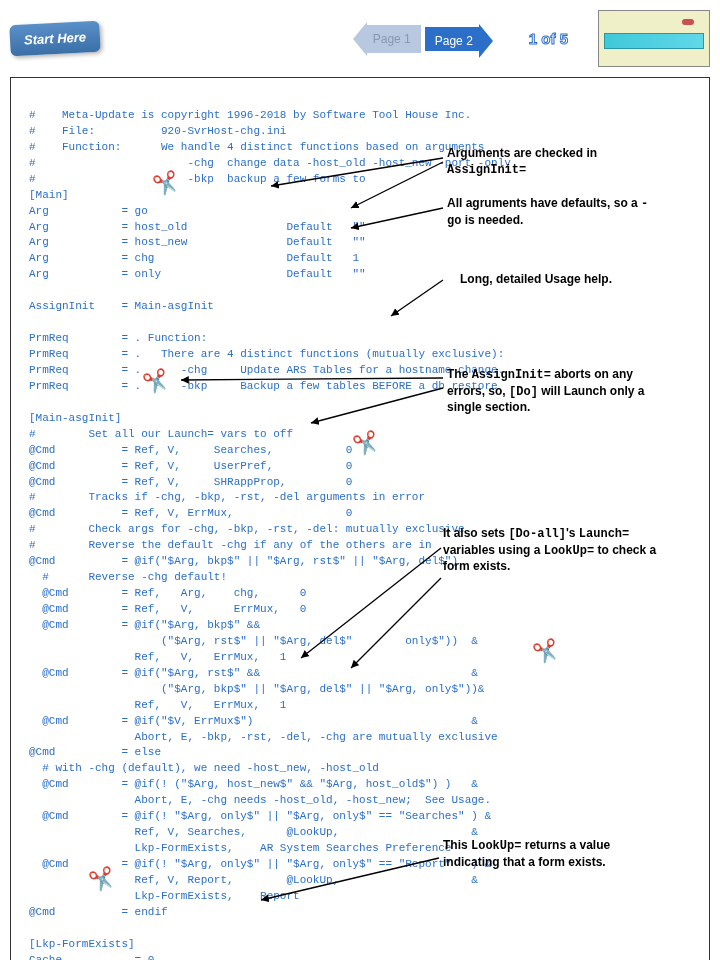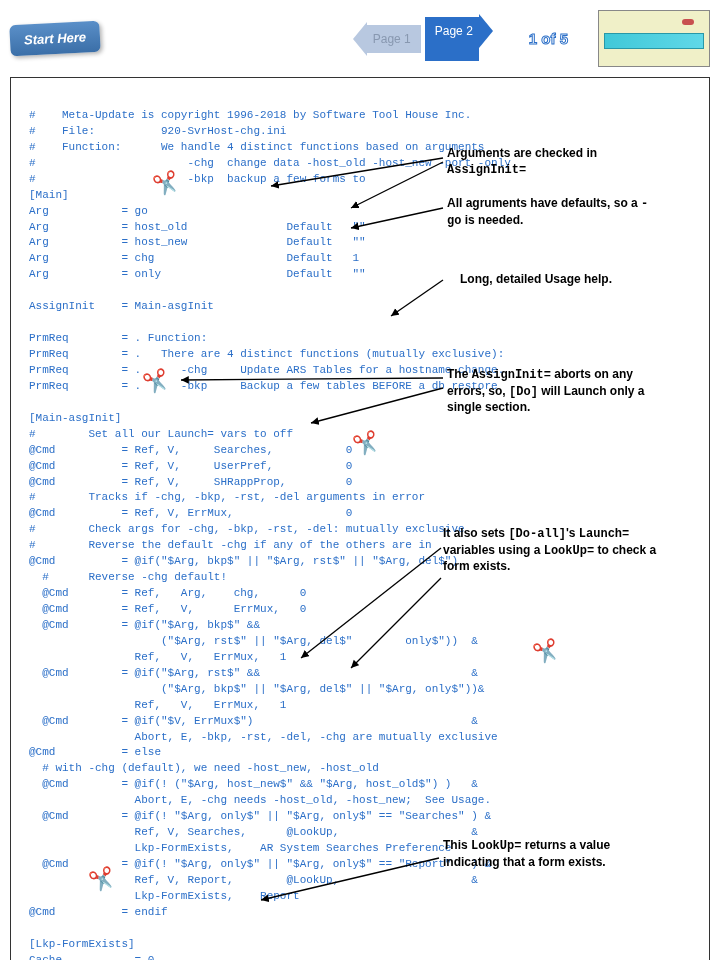--- a/index.html
+++ b/index.html
@@ -48,21 +48,21 @@
     left: -14px;
     top: -3px;
     border-top: 17px solid transparent;
     border-bottom: 17px solid transparent;
     border-right: 14px solid #b8c8e0;
   }
   .arrow-right {
     position: relative;
     background: #2b6fc8;
     color: white;
-    padding: 4px 6px 20px 10px;
+    padding: 4px 6px 0 10px;
     font-size: 12px;
     height: 20px;
     display: flex;
     align-items: center;
     margin-left: 4px;
   }
   .arrow-right::after {
     content: "";
     position: absolute;
     right: -14px;

